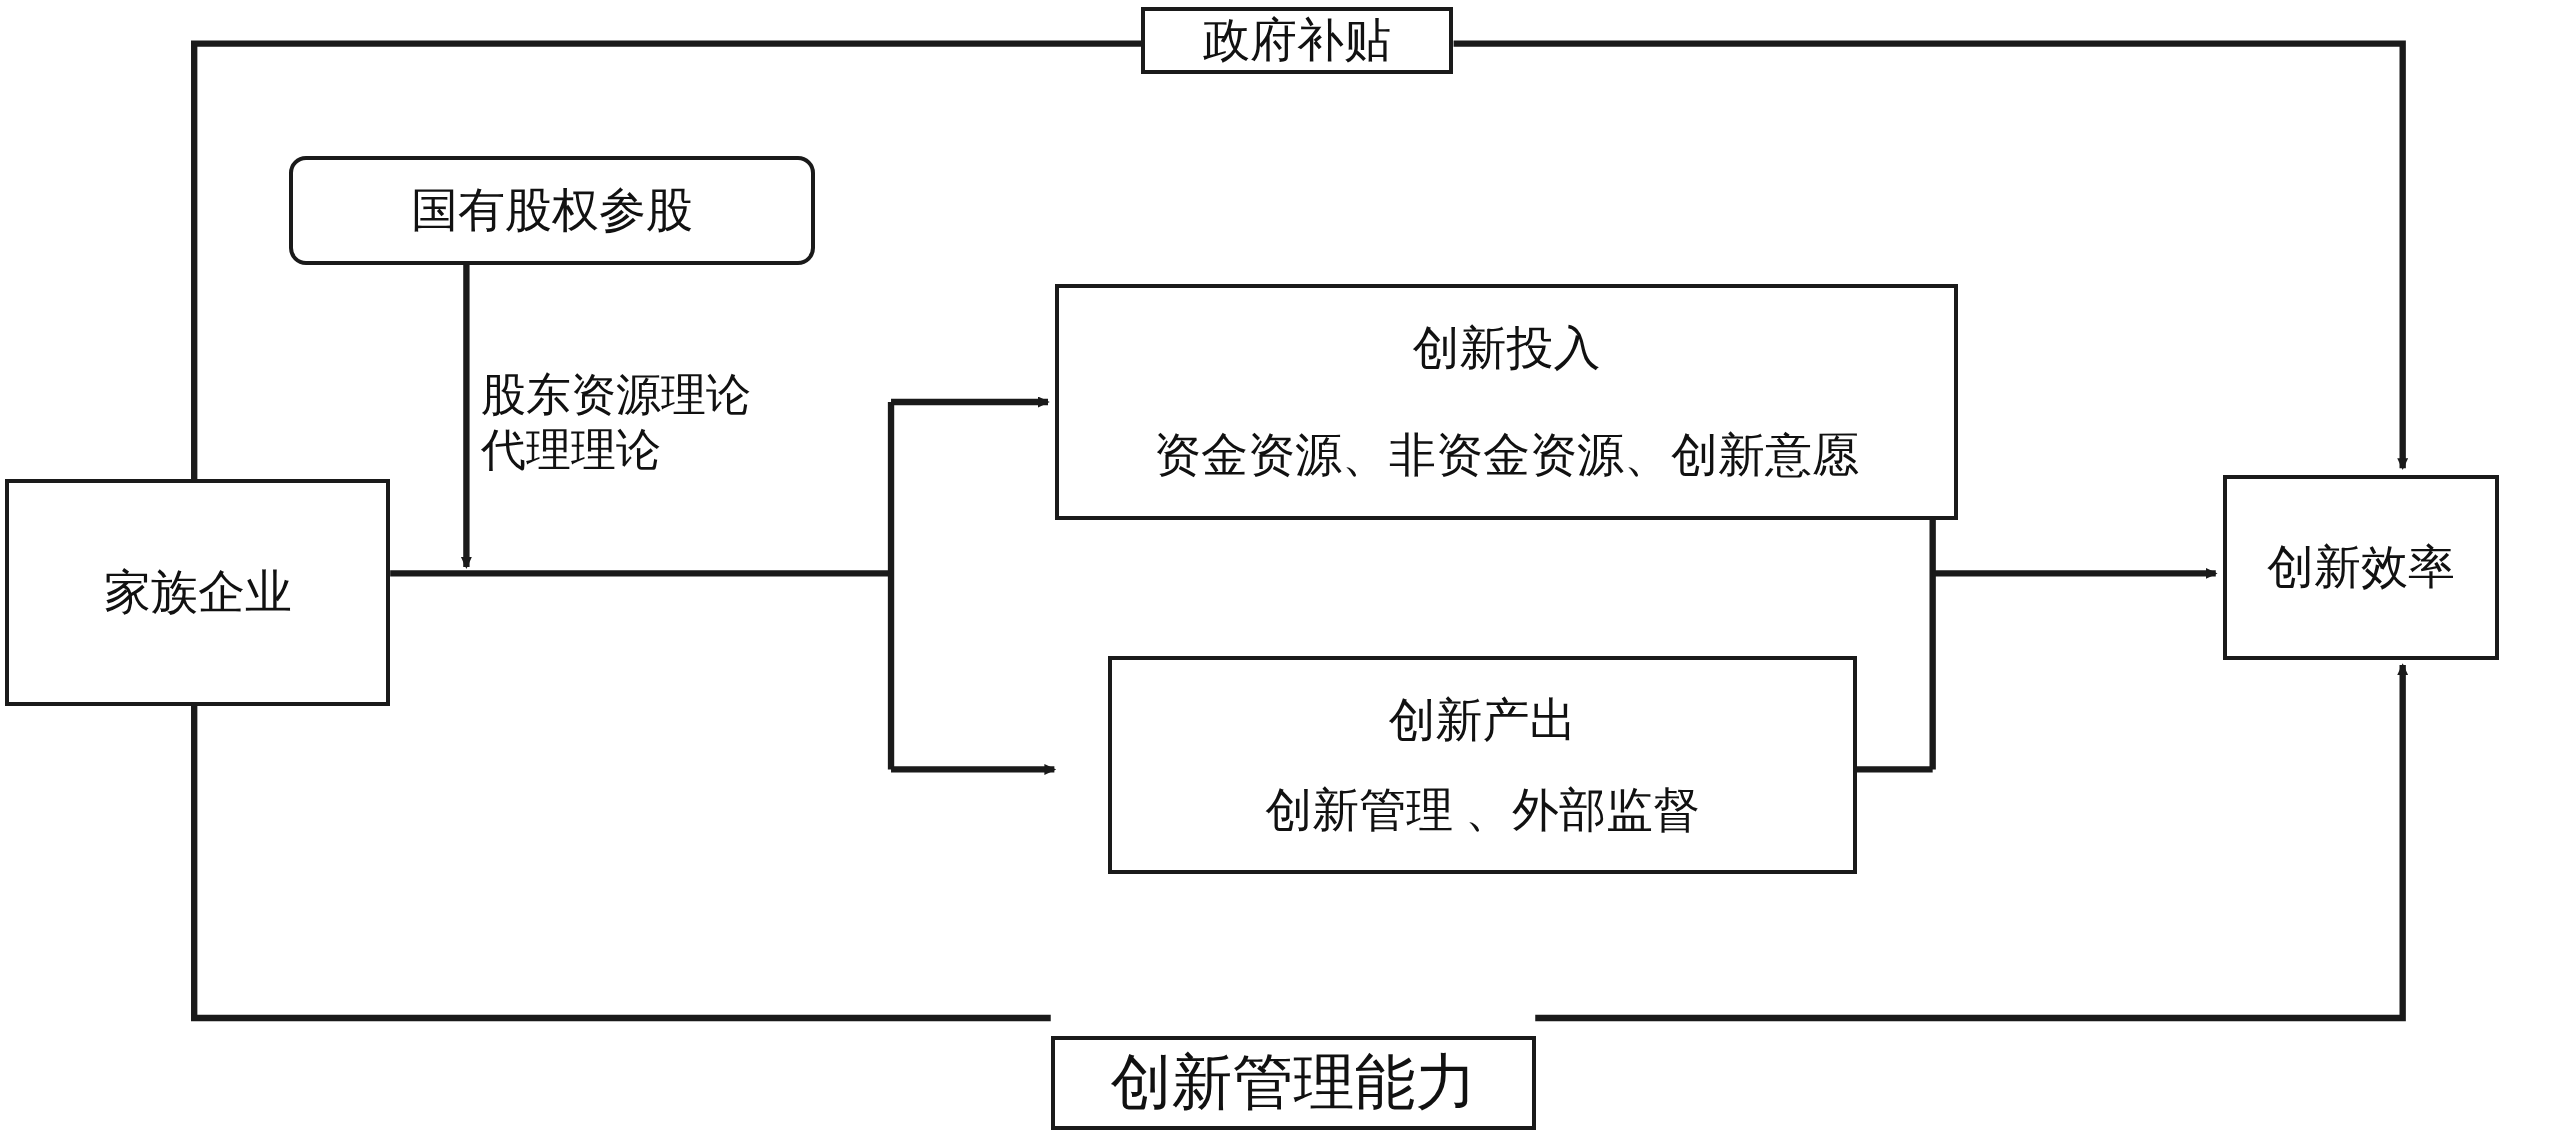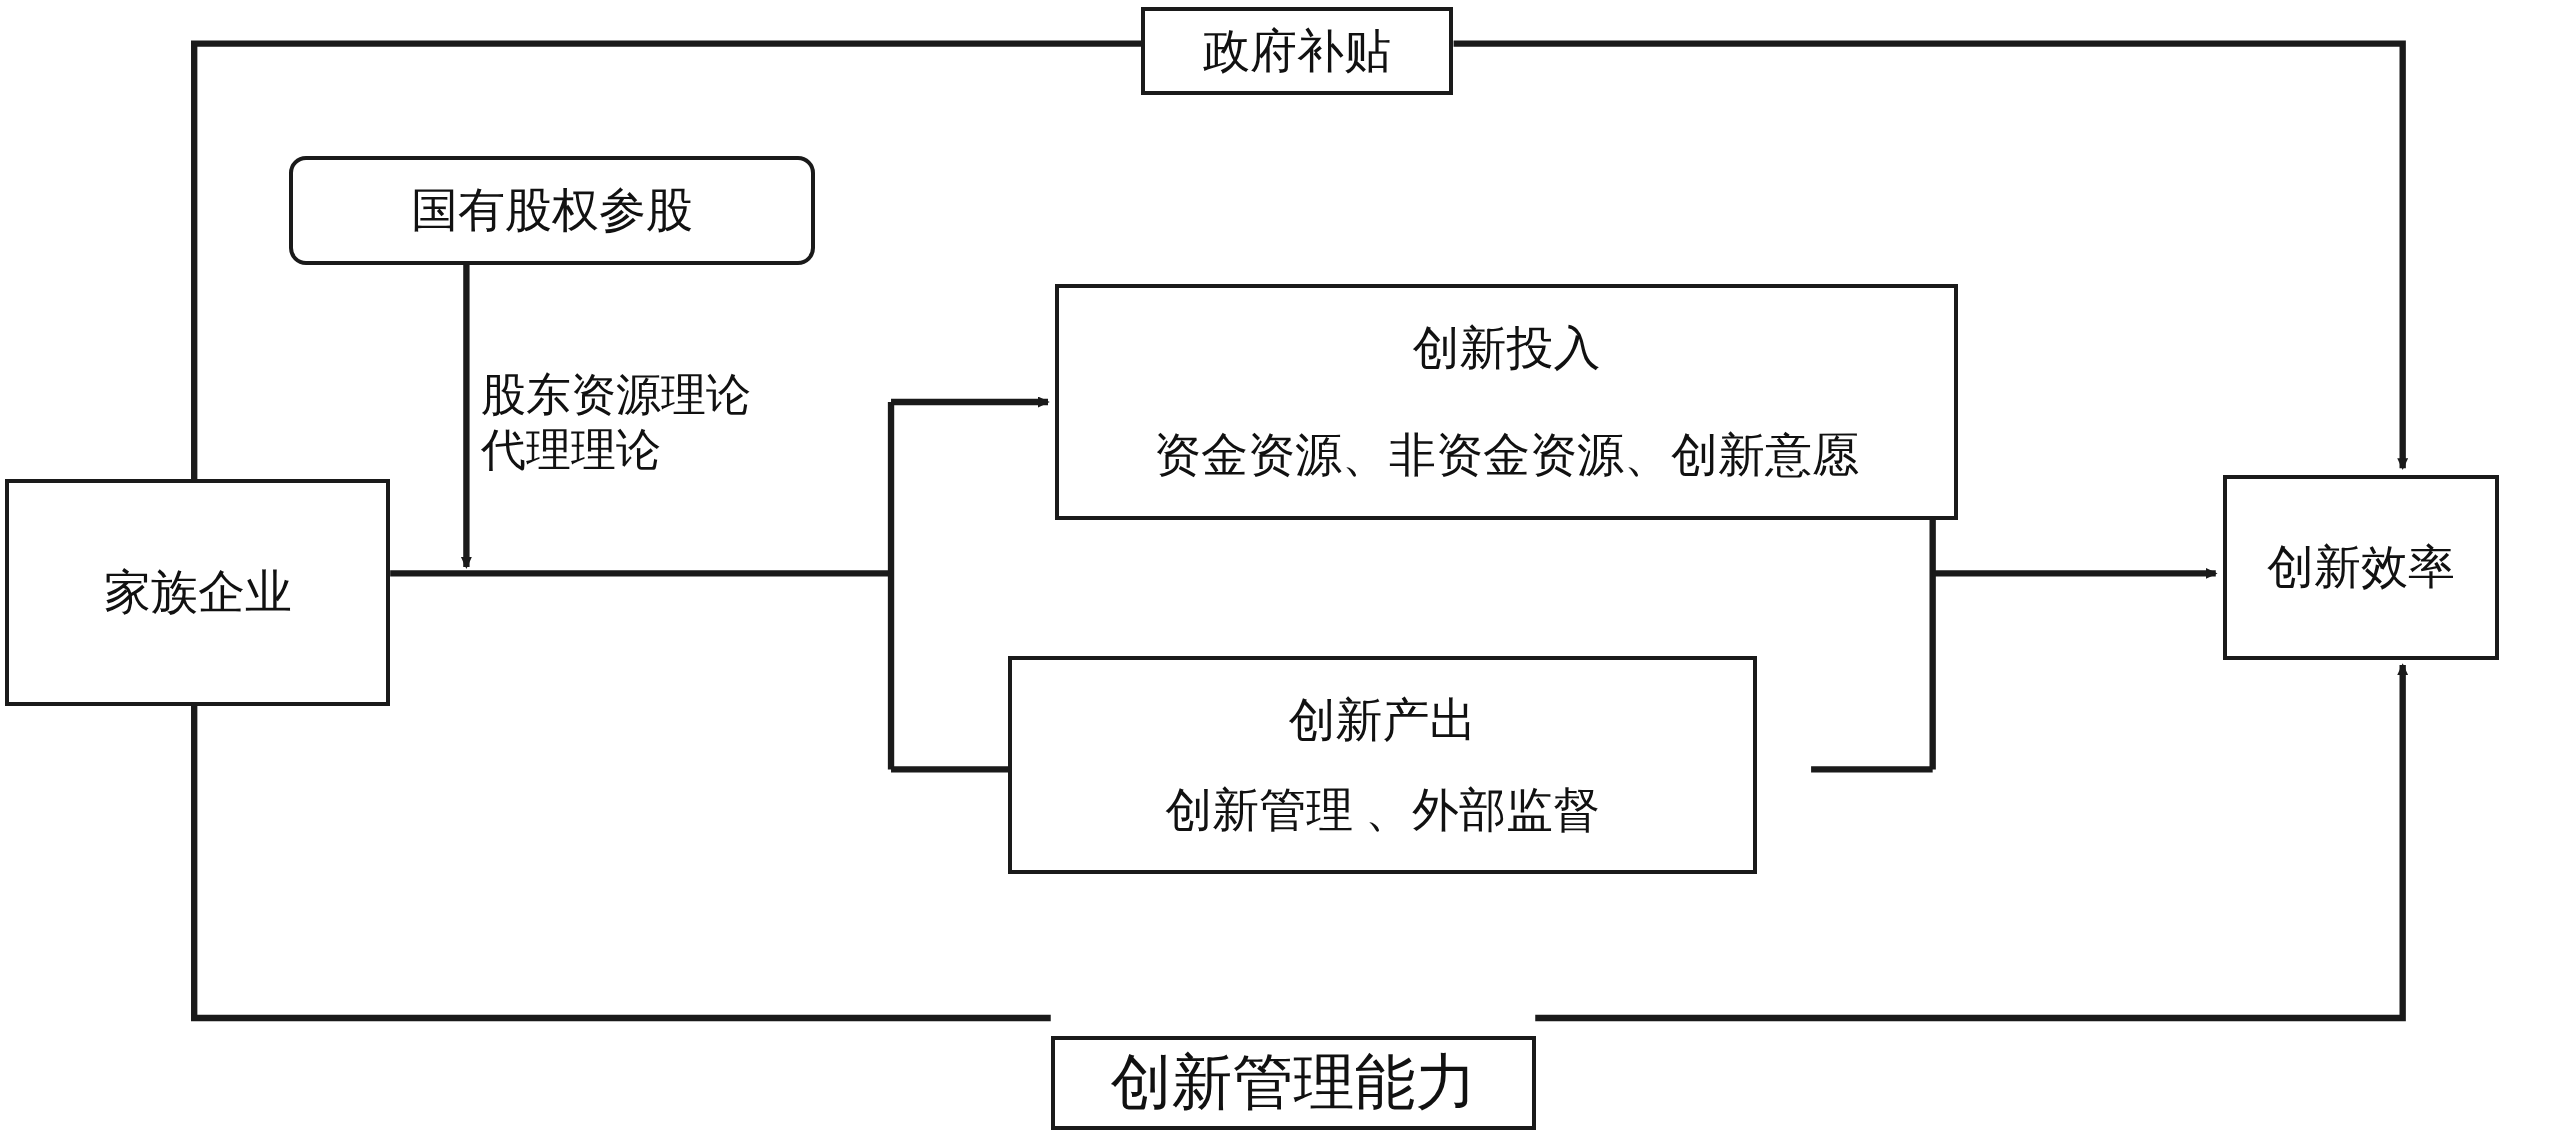--- a/index.html
+++ b/index.html
@@ -4,26 +4,26 @@
 <style>
   html,body{margin:0;padding:0;background:#fff;}
   body{width:2576px;height:1136px;position:relative;overflow:hidden;
        font-family:"Liberation Serif","DejaVu Serif",serif;color:#111;}
   #canvas{position:absolute;inset:0;width:2576px;height:1136px;}
   .node{position:absolute;border:4.5px solid #1a1a1a;background:#fff;
         display:flex;flex-direction:column;align-items:center;justify-content:center;
         box-sizing:border-box;line-height:1.25;text-align:center;color:#111;}
   .node .ttl{display:block;white-space:nowrap;}
   .node .sub{display:block;white-space:nowrap;}
-  #n-subsidy{left:1141px;top:7.3px;width:312px;height:88px;font-size:47px;}
+  #n-subsidy{left:1141px;top:7.3px;width:312px;height:67px;font-size:47px;}
   #n-state-equity{left:289px;top:156px;width:526px;height:109px;font-size:47px;border-radius:17px;}
   #n-family-firm{left:5.4px;top:479px;width:385px;height:227px;font-size:47px;}
   #n-innov-input{left:1055px;top:284px;width:903px;height:236px;font-size:47px;gap:28px;}
   #n-innov-input .ttl{margin-bottom:20px;}
-  #n-innov-output{left:1008px;top:656px;width:749px;height:218px;font-size:47px;}
+  #n-innov-output{left:1108px;top:656px;width:749px;height:218px;font-size:47px;}
   #n-innov-output .ttl{margin-bottom:31px;}
   #n-innov-eff{left:2223px;top:475px;width:276px;height:185px;font-size:47px;}
   #n-mgmt-cap{left:1051px;top:1036px;width:485px;height:94px;font-size:61px;}
   #theory-label{position:absolute;left:481px;top:368px;width:381px;
                 font-size:45px;line-height:1.22;text-align:left;white-space:nowrap;color:#111;}
   #theory-label span{display:block;}
 </style>
 </head>
 <body>
 

